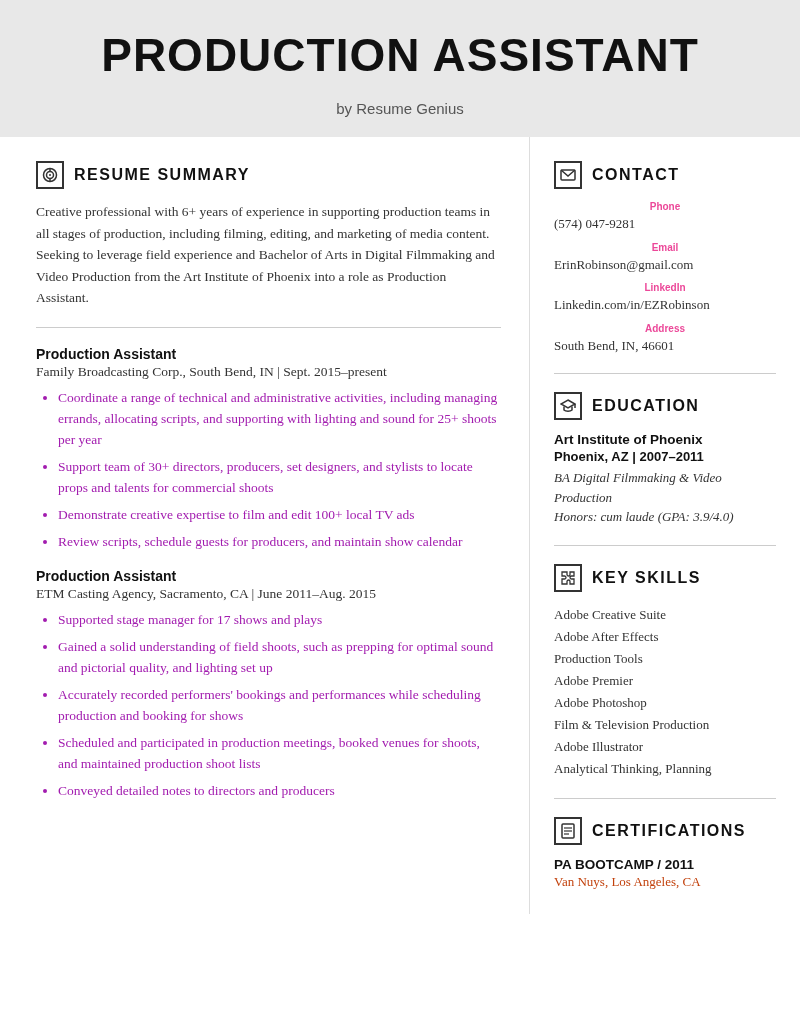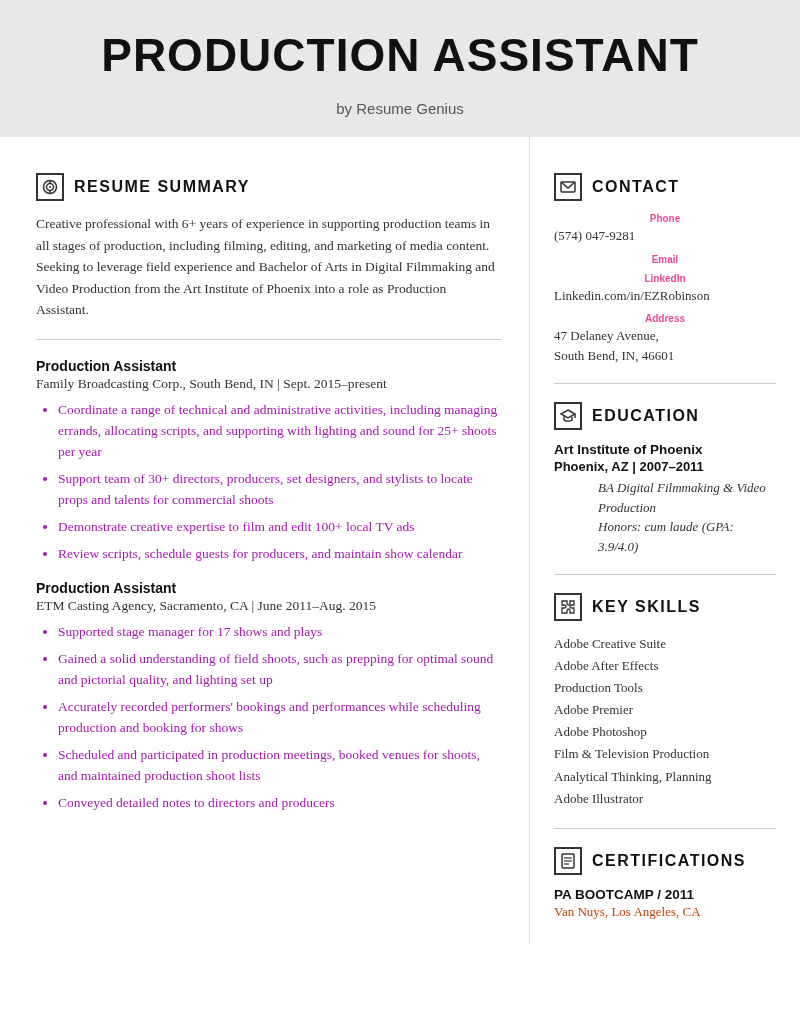--- a/index.html
+++ b/index.html
@@ -46,21 +46,21 @@
       flex: 1;
       padding: 24px 24px 24px 24px;
     }
 
     
     .section-header {
       display: flex;
       align-items: center;
       gap: 10px;
       margin-bottom: 12px;
-      margin-top: 12px;
+      margin-top: 0;
     }
     .section-icon {
       width: 28px;
       height: 28px;
       border: 2px solid #333;
       display: flex;
       align-items: center;
       justify-content: center;
       font-size: 14px;
       flex-shrink: 0;
@@ -141,21 +141,20 @@
       font-size: 13px;
       font-weight: 700;
       color: #111;
       margin-bottom: 4px;
     }
     .edu-degree {
       font-size: 13px;
       font-style: italic;
       color: #333;
       line-height: 1.5;
-      margin-left: 44px;
     }
 
     .skills-list {
       list-style: none;
       padding: 0;
     }
     .skills-list li {
       font-size: 13px;
       color: #333;
       line-height: 1.7;
@@ -235,24 +234,24 @@
           <rect x="1" y="1" width="14" height="10" rx="1" stroke="#333" stroke-width="1.5"></rect>
           <polyline points="1,1 8,7 15,1" stroke="#333" stroke-width="1.5" fill="none"></polyline>
         </svg>
       </div>
       <div class="section-title">CONTACT</div>
     </div>
 
     <div class="contact-label">Phone</div>
     <div class="contact-value">(574) 047-9281</div>
     <div class="contact-label">Email</div>
+    <div class="contact-value">ErinRobinson@gmail.com</div>
     <div class="contact-label">LinkedIn</div>
     <div class="contact-value">Linkedin.com/in/EZRobinson</div>
     <div class="contact-label">Address</div>
-    <div class="contact-value">47 Delaney Avenue,</div>
     <div class="contact-value">South Bend, IN, 46601</div>
 
     <hr class="section-divider">
 
     <div class="section-header">
       <div class="section-icon">
         <svg width="16" height="14" viewBox="0 0 16 14" fill="none" xmlns="http://www.w3.org/2000/svg">
           <polygon points="8,1 15,5 8,9 1,5" stroke="#333" stroke-width="1.5" fill="none"></polygon>
           <path d="M4 7.5V11C5.5 12.5 10.5 12.5 12 11V7.5" stroke="#333" stroke-width="1.5" fill="none"></path>
           <line x1="15" y1="5" x2="15" y2="9" stroke="#333" stroke-width="1.5"></line>
@@ -277,22 +276,22 @@
       <div class="section-title">KEY SKILLS</div>
     </div>
 
     <ul class="skills-list">
       <li>Adobe Creative Suite</li>
       <li>Adobe After Effects</li>
       <li>Production Tools</li>
       <li>Adobe Premier</li>
       <li>Adobe Photoshop</li>
       <li>Film &amp; Television Production</li>
+      <li>Adobe Illustrator</li>
       <li>Analytical Thinking, Planning</li>
-      <li>Adobe Illustrator</li>
     </ul>
 
     <hr class="section-divider">
 
     <div class="section-header">
       <div class="section-icon">
         <svg width="14" height="16" viewBox="0 0 14 16" fill="none" xmlns="http://www.w3.org/2000/svg">
           <rect x="1" y="1" width="12" height="14" rx="1" stroke="#333" stroke-width="1.5"></rect>
           <line x1="3" y1="5" x2="11" y2="5" stroke="#333" stroke-width="1.2"></line>
           <line x1="3" y1="8" x2="11" y2="8" stroke="#333" stroke-width="1.2"></line>

